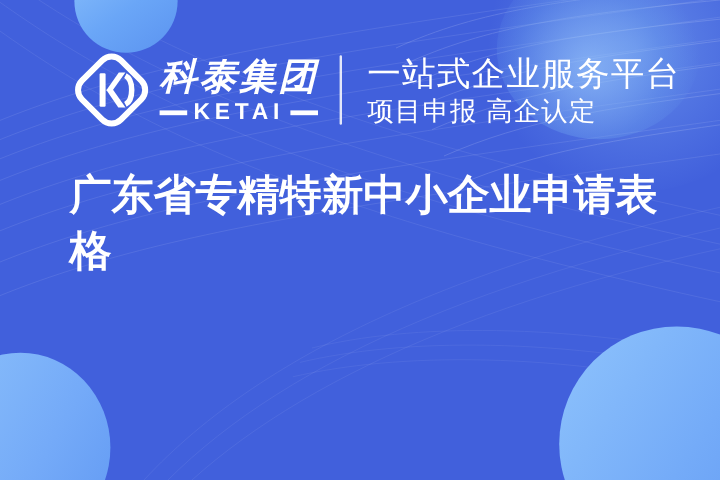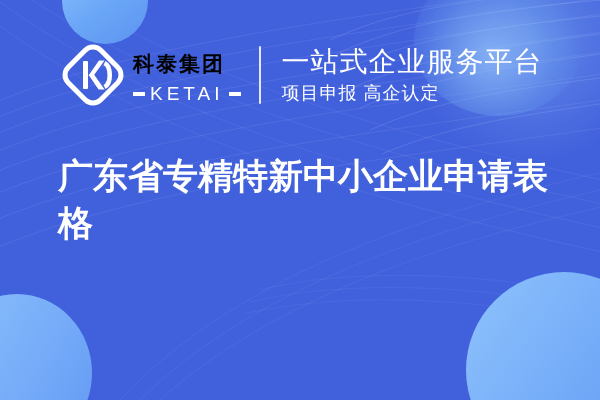--- a/index.html
+++ b/index.html
@@ -74,42 +74,43 @@
     margin-left:57px;
   }
   .logo-mark { width:72px; height:72px; flex:0 0 72px; }
   .logo-words {
     margin-left:4px;
     display:flex;
     flex-direction:column;
     align-items:stretch;
   }
   .logo-cn {
-    color:#000000;
-    font-size:21px;
+    color:#ffffff;
+    font-size:31px;
     font-weight:bold;
     letter-spacing:2px;
     line-height:36px;
     white-space:nowrap;
+    font-style:italic;
   }
   .logo-en-row {
     display:flex;
     align-items:center;
     margin-top:2px;
   }
   .logo-dash {
     height:4px;
     background:#ffffff;
     flex:1 1 auto;
     min-width:12px;
   }
   .logo-en {
     color:#ffffff;
     font-size:19px;
-    font-weight:normal;
+    font-weight:bold;
     letter-spacing:4px;
     line-height:20px;
     padding:0 5px;
     white-space:nowrap;
   }
 
   .divider {
     width:2px;
     height:58px;
     background:rgba(255,255,255,.85);
@@ -128,31 +129,31 @@
   }
   .tagline-main {
     color:#ffffff;
     font-size:28px;
     line-height:32px;
     letter-spacing:1px;
     white-space:nowrap;
   }
   .tagline-sub {
     color:#ffffff;
-    font-size:18px;
+    font-size:22px;
     line-height:24px;
     letter-spacing:1px;
     margin-top:3px;
     white-space:nowrap;
   }
 
   
   .headline {
     position:absolute;
-    left:58px; top:152px;
+    left:58px; top:139px;
     width:510px;
     color:#ffffff;
     font-size:35px;
     font-weight:bold;
     line-height:47px;
     letter-spacing:0px;
     z-index:3;
   }
 </style>
 </head>

